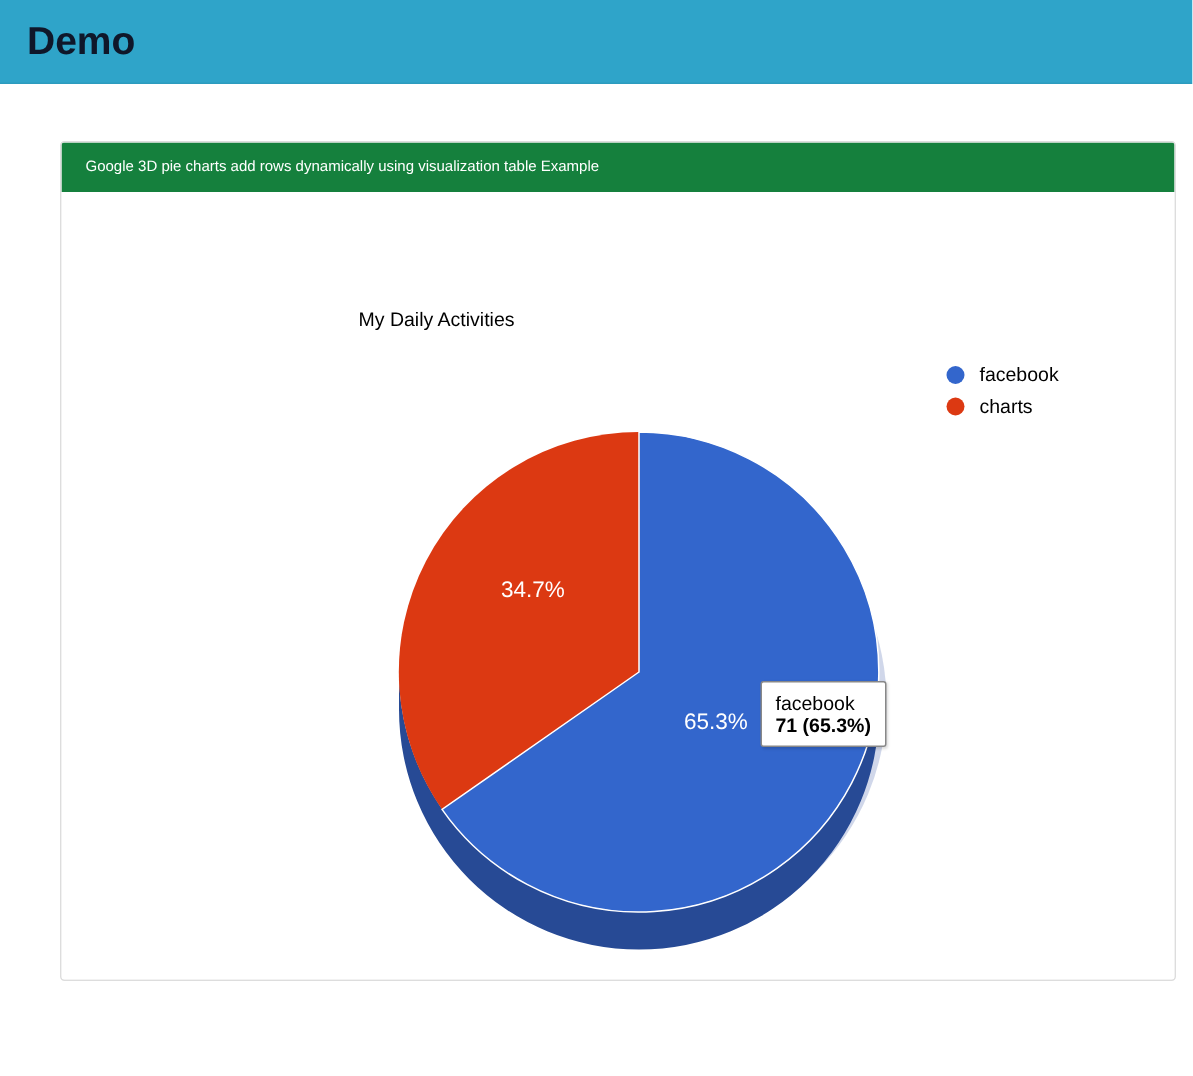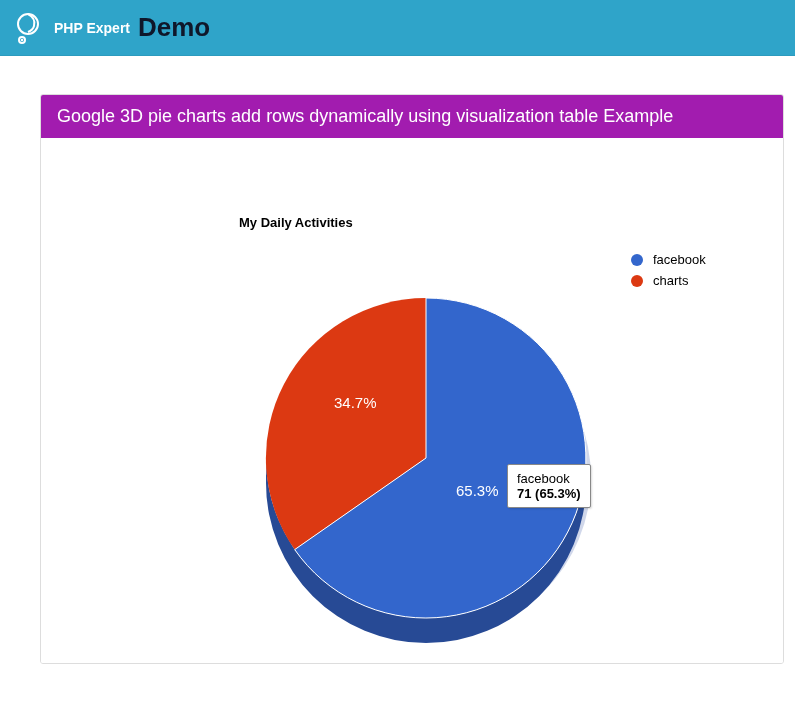--- a/index.html
+++ b/index.html
@@ -25,34 +25,34 @@
     .page {
       padding: 38px 0 0 40px;
     }
     .panel {
       width: 744px;
       border: 1px solid #ddd;
       border-radius: 3px;
       overflow: hidden;
     }
     .panel-header {
-      background: #a21caf;
+      background: #15803d;
       color: #fff;
-      font-size: 18px;
+      font-size: 10px;
       padding: 11px 16px;
     }
     .panel-body {
       background: #fff;
       height: 525px;
       position: relative;
     }
     .chart-title {
       position: absolute;
       left: 198px; top: 77px;
-      font-size: 13px; font-weight: bold; color: #000;
+      font-size: 13px; font-weight: normal; color: #000;
     }
     .pie-wrap {
       position: absolute;
       left: 220px; top: 120px;
       width: 330px; height: 330px;
     }
     .legend {
       position: absolute;
       left: 590px; top: 114px;
       font-size: 13px;
@@ -70,31 +70,20 @@
       box-shadow: 1px 1px 2px rgba(0,0,0,0.15);
       white-space: nowrap;
     }
     .tooltip .tt-name { font-weight: 400; }
     .tooltip .tt-val { font-weight: 700; }
   </style>
 </head>
 <body>
 
 <div class="topbar">
-  <div class="logo-area">
-    <span class="logo-icon">
-      <svg viewBox="0 0 36 36">
-        <circle cx="18" cy="14" r="10" fill="none" stroke="#fff" stroke-width="2"></circle>
-        <path d="M 18 4 Q 26 8 24 16 Q 23 20 18 22" fill="none" stroke="#fff" stroke-width="2"></path>
-        <circle cx="12" cy="30" r="3" fill="none" stroke="#fff" stroke-width="2"></circle>
-        <circle cx="12" cy="30" r="1.2" fill="#fff"></circle>
-      </svg>
-    </span>
-    <span class="logo-text">PHP Expert</span>
-  </div>
   <span class="brand-demo">Demo</span>
 </div>
 
 <div class="page">
   <div class="panel">
     <div class="panel-header">Google 3D pie charts add rows dynamically using visualization table Example</div>
     <div class="panel-body">
 
       <div class="chart-title">My Daily Activities</div>
 

